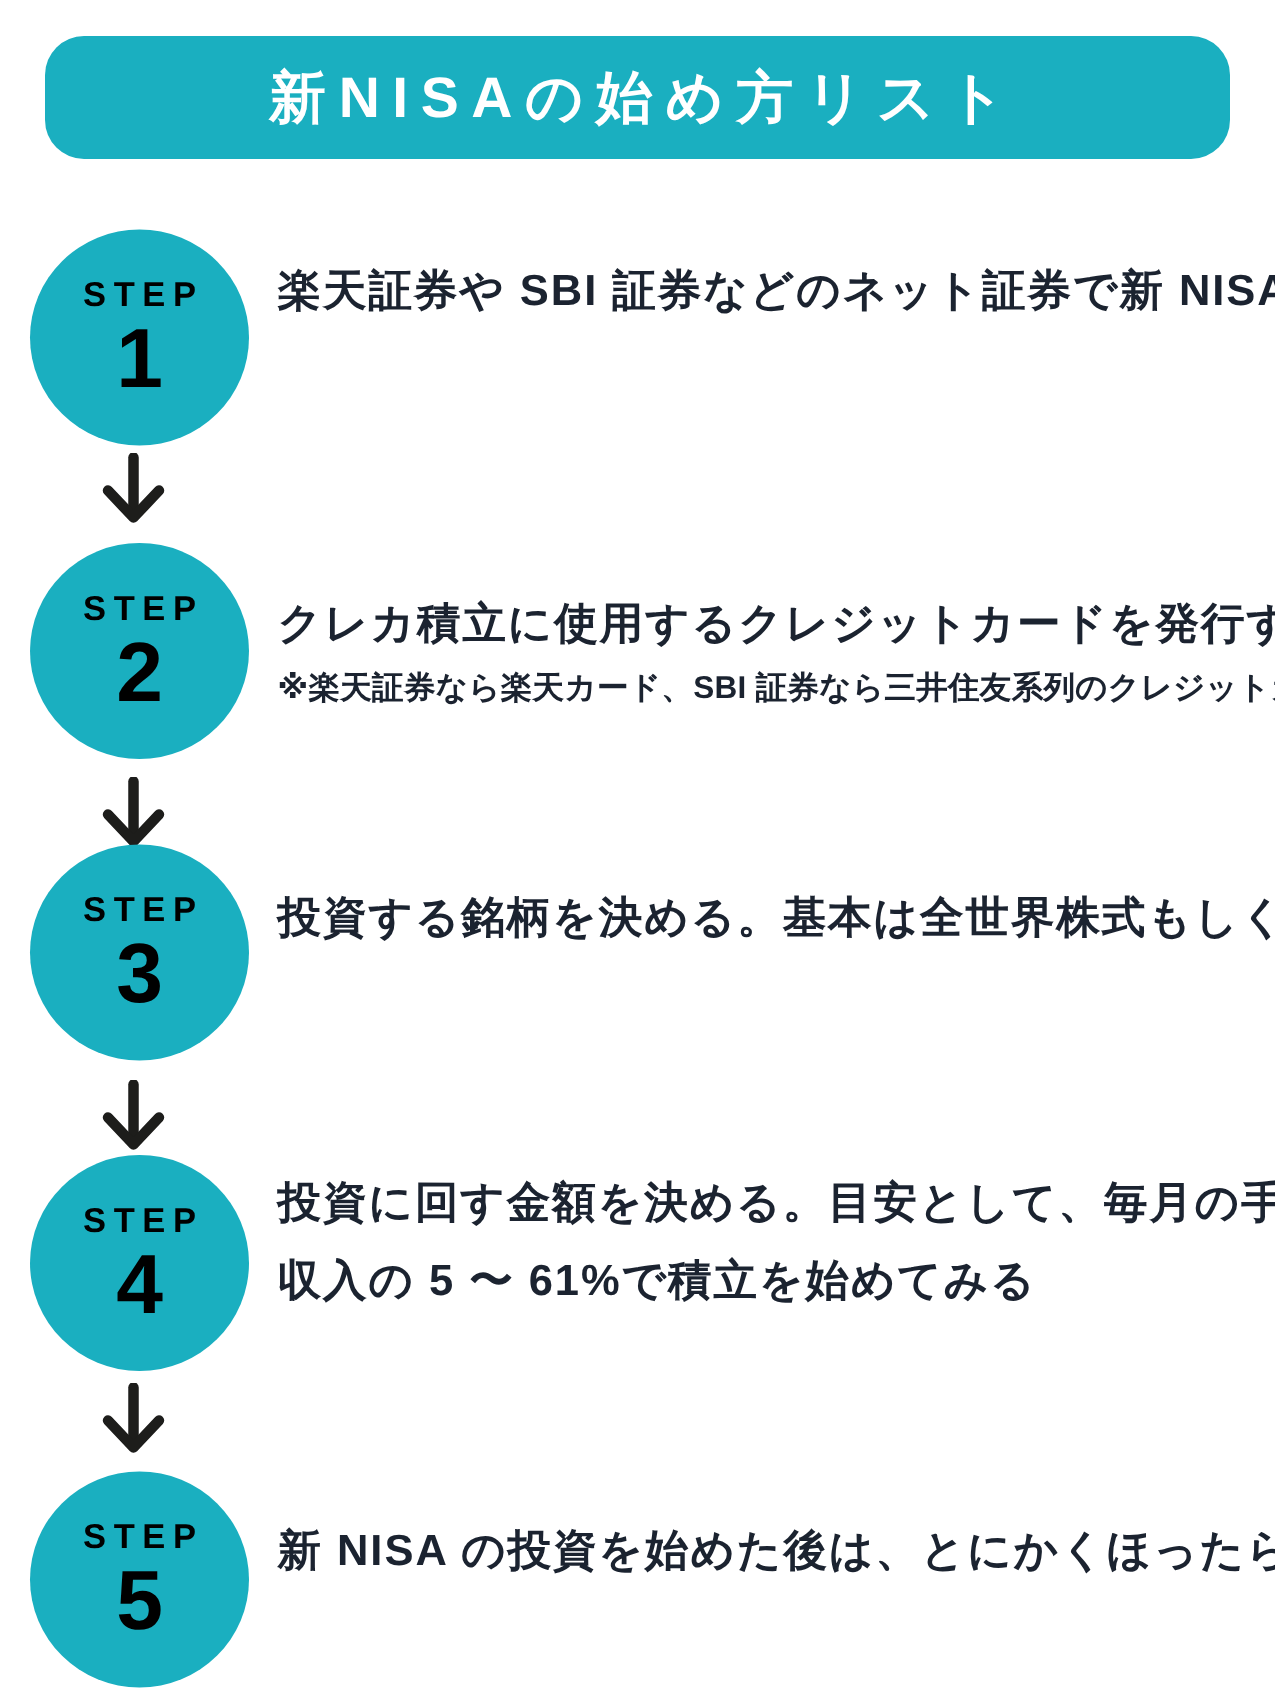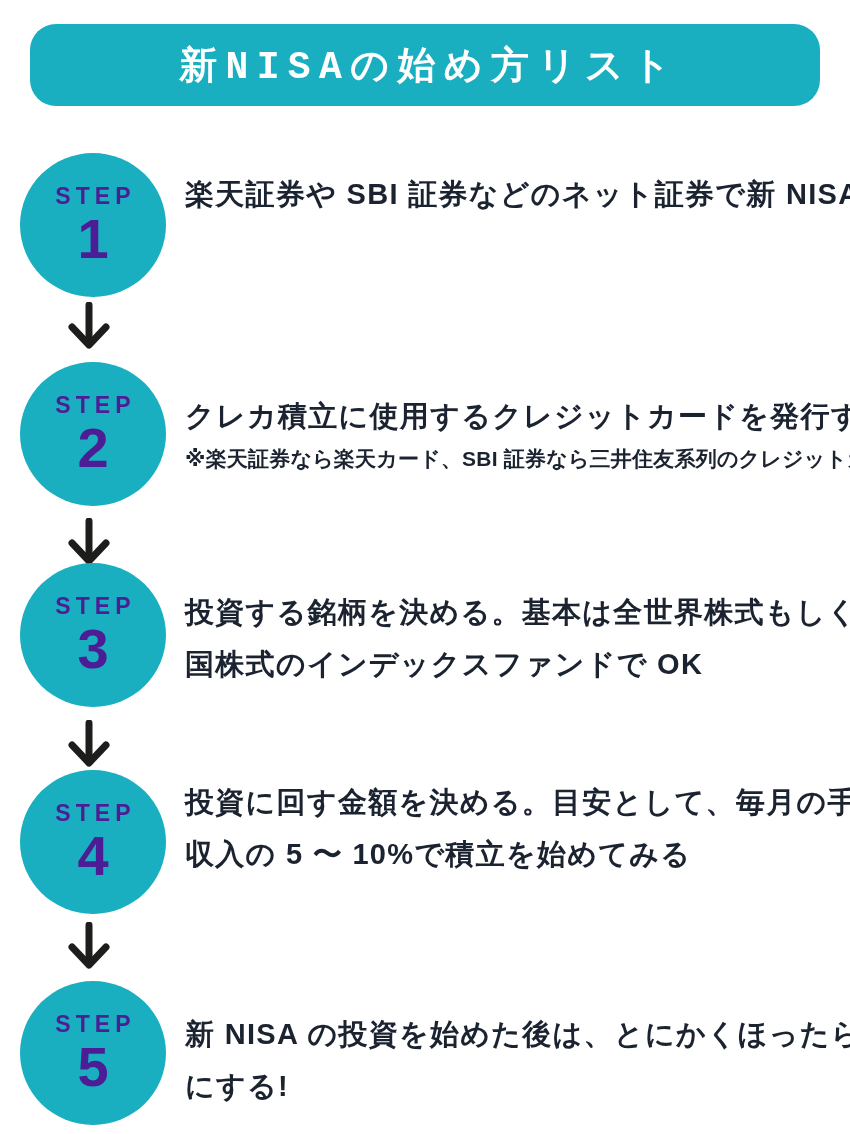--- a/index.html
+++ b/index.html
@@ -29,35 +29,34 @@
     align-items: center;
     justify-content: center;
   }
   .banner .title {
     color: #ffffff;
     font-size: 38px;
     font-weight: bold;
     letter-spacing: 0.22em;
     text-indent: 0.22em;
     white-space: nowrap;
-    font-family: Liberation Mono, monospace;
   }
   
   .circle {
     position: absolute;
     left: 20px;
     width: 146px; height: 144px;
     background: var(--teal);
     border-radius: 50%;
     display: flex;
     flex-direction: column;
     align-items: center;
     justify-content: center;
     padding-top: 2px;
-    color: #4c1d95;
+    color: #000000;
   }
   .circle .step-label {
     font-size: 23px;
     font-weight: bold;
     letter-spacing: 0.22em;
     text-indent: 0.22em;
     line-height: 26px;
   }
   .circle .step-number {
     font-size: 56px;
@@ -138,52 +137,50 @@
         </g>
       </svg>
   </div>
 
   <div class="circle" style="top:563px">
     <span class="step-label">STEP</span>
     <span class="step-number">3</span>
   </div>
   <div class="step-text" style="top:586px">
     <span class="line">投資する銘柄を決める。基本は全世界株式もしくは米</span>
-    <span class="line">国株式のインデックスファンドで OK</span>
   </div>
 
   <div class="arrow" style="top:720px">
     <svg viewBox="0 0 48 48">
         <g stroke="#1d1d1b" stroke-width="7" fill="none" stroke-linecap="round" stroke-linejoin="round">
           <path d="M24 3 L24 42"></path>
           <path d="M7 25 L24 43 L41 25"></path>
         </g>
       </svg>
   </div>
 
   <div class="circle" style="top:770px">
     <span class="step-label">STEP</span>
     <span class="step-number">4</span>
   </div>
   <div class="step-text" style="top:776px">
     <span class="line">投資に回す金額を決める。目安として、毎月の手取り</span>
-    <span class="line">収入の 5 〜 10%で積立を始めてみる</span>
+    <span class="line">収入の 5 〜 61%で積立を始めてみる</span>
   </div>
 
   <div class="arrow" style="top:922px">
     <svg viewBox="0 0 48 48">
         <g stroke="#1d1d1b" stroke-width="7" fill="none" stroke-linecap="round" stroke-linejoin="round">
           <path d="M24 3 L24 42"></path>
           <path d="M7 25 L24 43 L41 25"></path>
         </g>
       </svg>
   </div>
 
   <div class="circle" style="top:981px">
     <span class="step-label">STEP</span>
     <span class="step-number">5</span>
   </div>
   <div class="step-text" style="top:1008px">
     <span class="line">新 NISA の投資を始めた後は、とにかくほったらかし</span>
-    <span class="line">にする!</span>
   </div>
 
 </div>
 
 </body></html>

